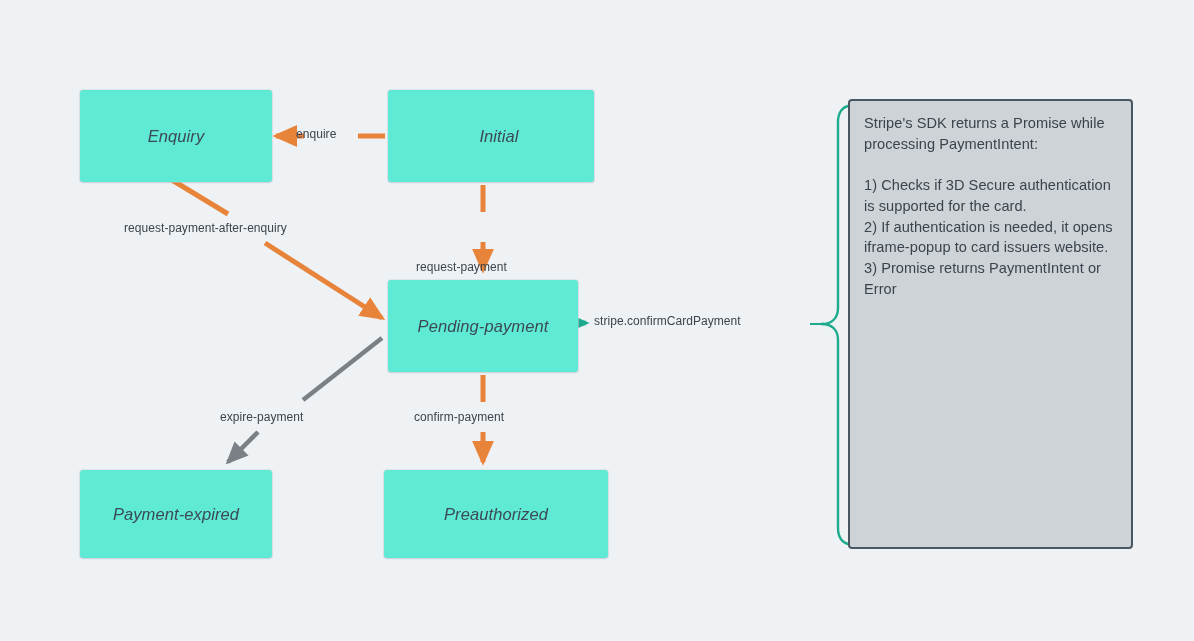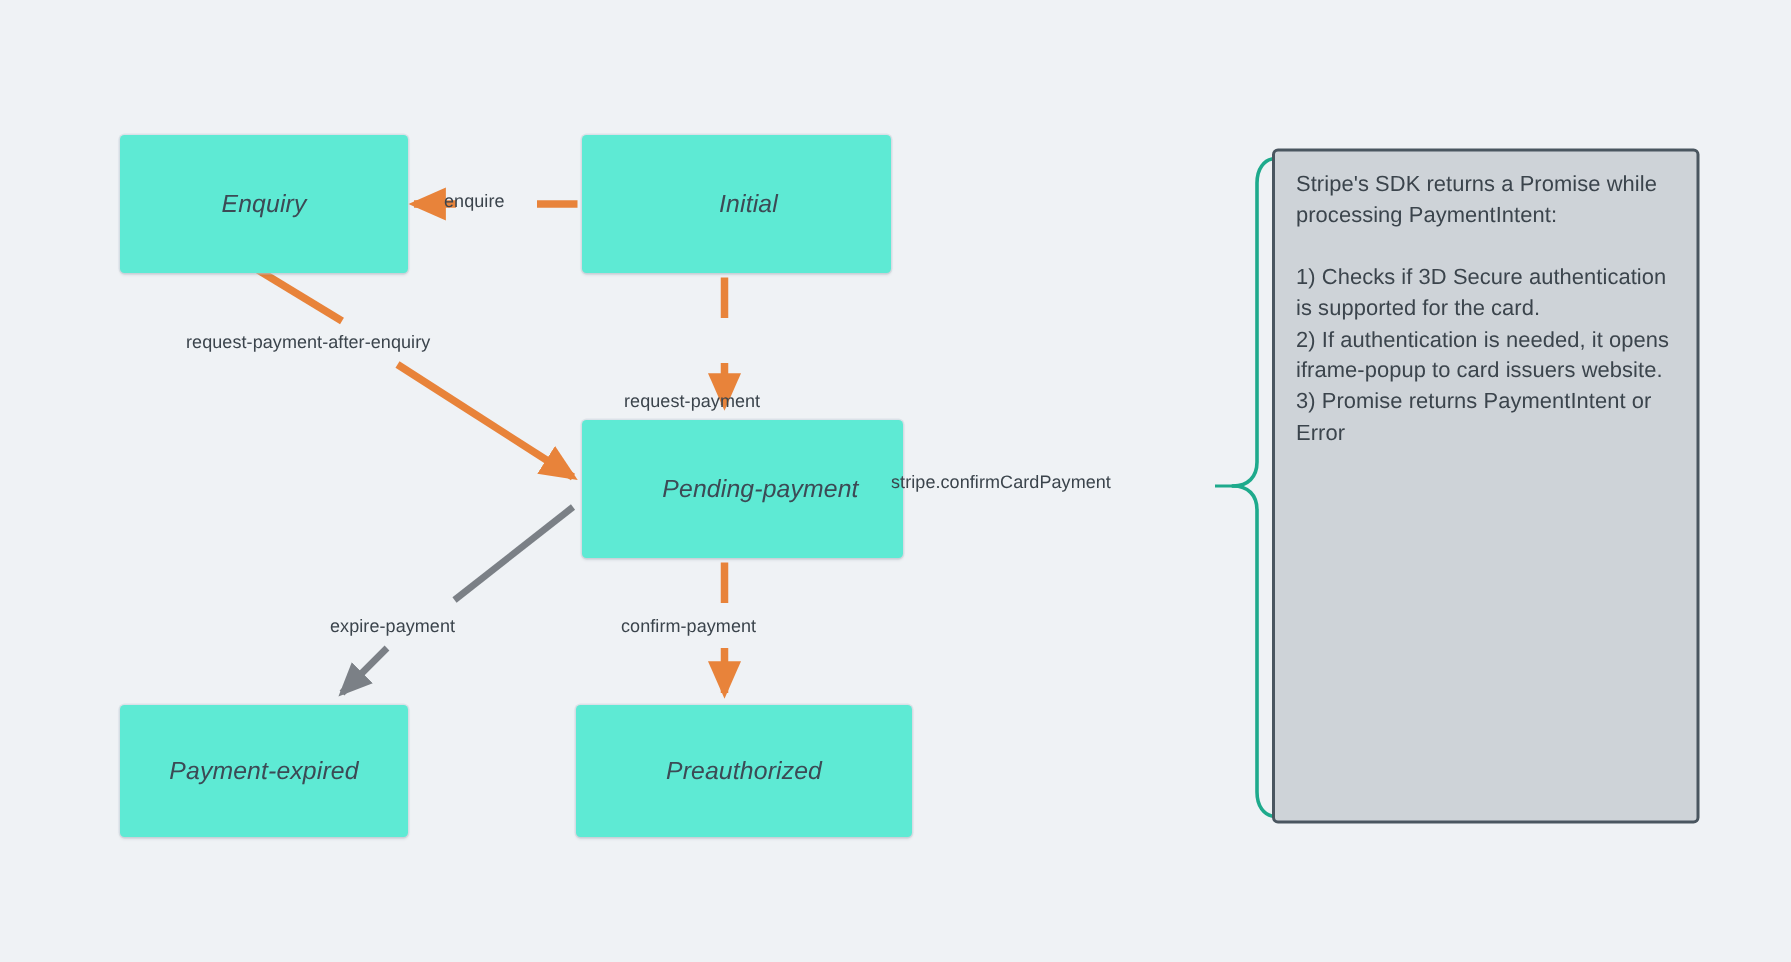--- a/index.html
+++ b/index.html
@@ -139,21 +139,21 @@
   </svg>
 
   <div class="state-node" style="left:80px; top:90px; width:192px; height:92px;">
     <span class="state-label">Enquiry</span>
   </div>
 
   <div class="state-node" style="left:388px; top:90px; width:190px; height:92px;padding-left:16px;">
     <span class="state-label">Initial</span>
   </div>
 
-  <div class="state-node" style="left:388px; top:280px; width:190px; height:92px;padding-left:24px;">
+  <div class="state-node" style="left:388px; top:280px; width:190px; height:92px;">
     <span class="state-label">Pending-payment</span>
   </div>
 
   <div class="state-node" style="left:80px; top:470px; width:192px; height:88px;">
     <span class="state-label">Payment-expired</span>
   </div>
 
   <div class="state-node" style="left:384px; top:470px; width:224px; height:88px;">
     <span class="state-label">Preauthorized</span>
   </div>

